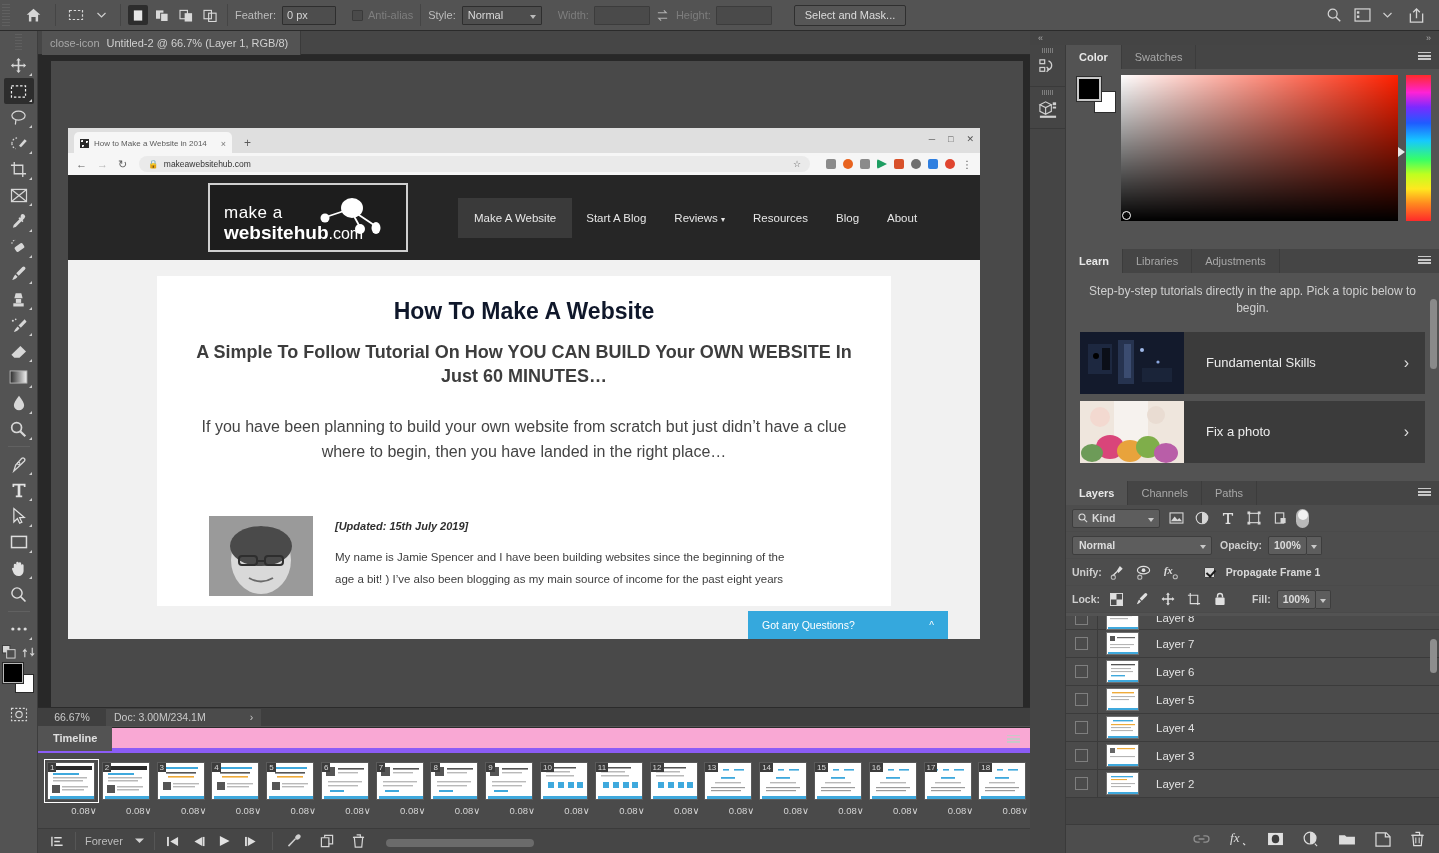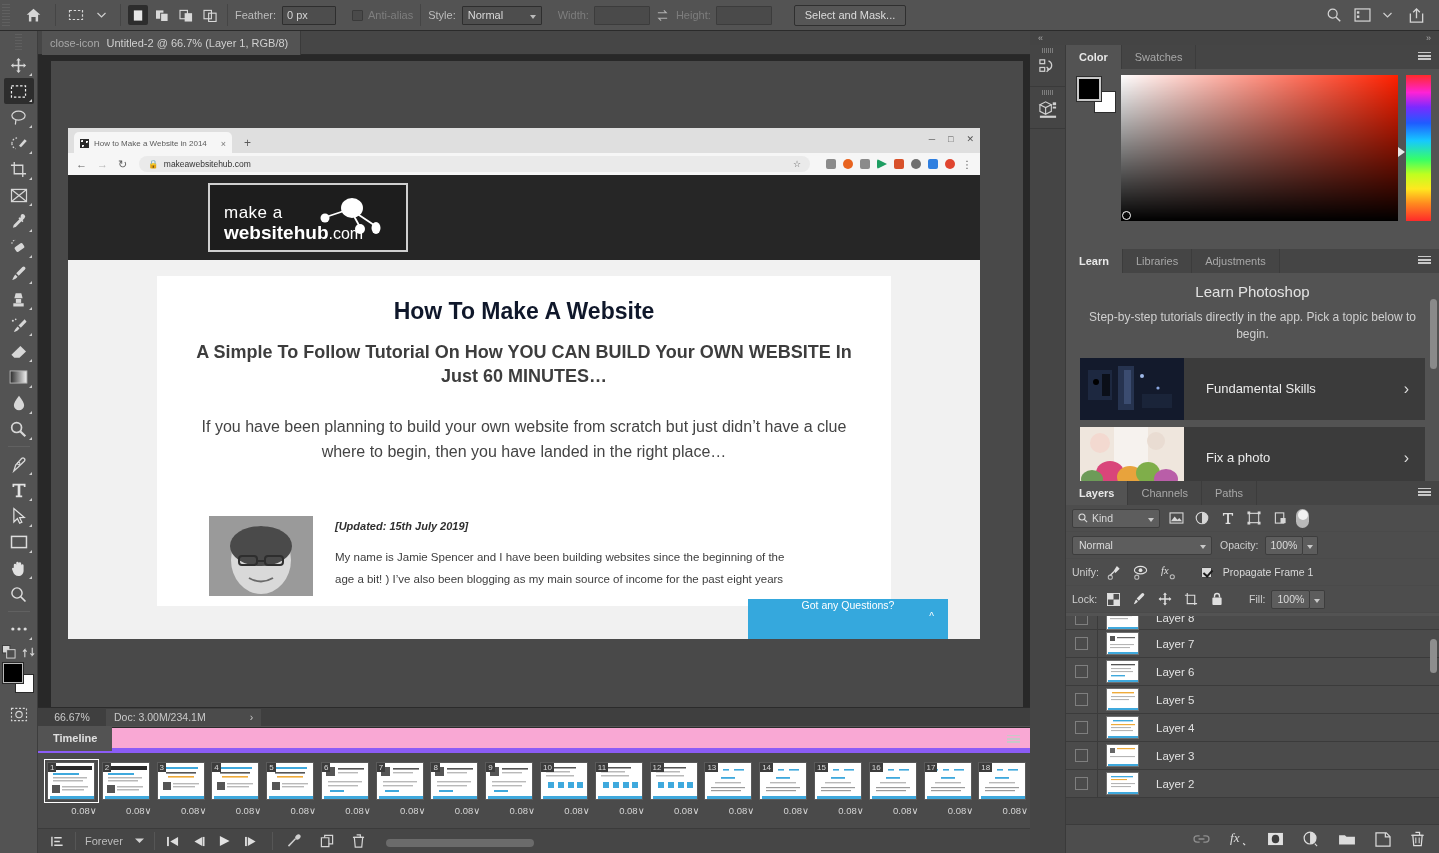--- a/index.html
+++ b/index.html
@@ -143,23 +143,23 @@
   .content-card { width:734px; margin:0 auto; background:#fff; padding:22px 24px 10px 24px; }
   .h1 { text-align:center; color:#0f172a; font-size:23px; font-weight:bold; margin-bottom:16px;}
   .h2 { text-align:center; color:#3d3d3d; font-size:18px; font-weight:bold; line-height:1.33;}
   .h3 { text-align:center; color:#f5a623; font-size:13.5px; font-weight:bold; margin-top:13px;}
   .para { text-align:center; color:#444; font-size:16px; line-height:1.55; margin-top:26px; }
   .bio { display:flex; gap:22px; margin-top:52px; padding-left:28px;}
   .bio-img { width:104px; height:80px; flex:0 0 auto; background:#8a8a8a; overflow:hidden; position:relative;}
   .bio-txt { font-size:11.5px; color:#3d3d3d; line-height:1.9; }
   .bio-date { font-style:italic; font-weight:bold; font-size:11px; color:#2e2e2e; }
   .chat-widget {
-    position:absolute; right:32px; bottom:0px; width:200px; height:40px;
+    position:absolute; right:32px; bottom:0px; width:200px; height:28px;
     background:#35a8dd; color:#fff; font-size:10.5px;
-    display:flex; align-items:center; padding:0 14px;flex-direction:column;
+    display:flex; align-items:center; padding:0 14px;
   }
   .chat-widget .caret { margin-left:auto; font-size:10px; }
 
   
   .status-bar {
     position:absolute; left:38px; top:707px; width:992px; height:19px;
     background:#3f3f3f; display:flex; align-items:center; font-size:10.5px; color:#cacaca;
     border-top:1px solid #2b2b2b;
   }
   .sb-zoom { width:68px; text-align:center; }
@@ -250,21 +250,21 @@
      margin-bottom:7px; overflow:hidden;}
   .lc-thumb { width:104px; height:62px; flex:0 0 auto; }
   .lc-label { flex:1; padding-left:22px; font-size:13px; color:#ececec;}
   .lc-arrow { padding-right:16px; font-size:16px; color:#dcdcdc; font-weight:300;}
   .learn-scroll { position:absolute; right:2px; top:26px; width:7px; height:70px;
      background:#8a8a8a; border-radius:4px;}
 
   
   .layers-panel { top:450px; width:373px; height:372px; }
   .lp-row { height:27px; display:flex; align-items:center; padding:0 6px; gap:6px;
-     border-bottom:1px solid #4a4a4a; background:#4d4d4d;}
+     border-bottom:1px solid #4a4a4a; background:#4d4d4d;font-weight:bold;}
   .lp-filter { height:19px; width:88px; background:#5d5d5d; border:1px solid #3d3d3d;
      border-radius:2px; display:flex; align-items:center; gap:4px; padding:0 5px;
      font-size:10.5px; color:#d9d9d9; position:relative;}
   .lp-filter:after { content:""; position:absolute; right:5px; top:8px;
      border-left:3.5px solid transparent; border-right:3.5px solid transparent; border-top:4px solid #c9c9c9;}
   .lp-ficon { width:20px; height:20px; display:flex; align-items:center; justify-content:center;}
   .lp-toggle { width:13px; height:19px; background:#b9b9b9; border-radius:7px; position:relative;}
   .lp-toggle:after{content:"";position:absolute;left:1.5px;top:1.5px;width:10px;height:10px;
      background:#f2f2f2;border-radius:50%;}
   .blend-select { width:140px; height:19px; background:#5d5d5d; border:1px solid #3d3d3d;
@@ -647,20 +647,28 @@
             <div class="logo-box">
               <span class="logo-l1">make a</span>
               <span class="logo-l2"><b>websitehub</b><span>.com</span></span>
               <svg class="logo-net" viewBox="0 0 78 50">
                 <path d="M10 22 L34 14 M34 14 L44 32 M34 14 L58 30" stroke="#fff" stroke-width="1.8" fill="none"></path>
                 <ellipse cx="36" cy="13" rx="11" ry="10" fill="#fff"></ellipse>
                 <circle cx="9" cy="23" r="4.5" fill="#fff"></circle>
                 <circle cx="44" cy="34" r="5" fill="#fff"></circle>
                 <ellipse cx="60" cy="33" rx="4.5" ry="6" fill="#fff"></ellipse>
               </svg>
+            </div>
+            <div class="site-nav">
+              <span class="nav-item active">Make A Website</span>
+              <span class="nav-item">Start A Blog</span>
+              <span class="nav-item"><span>Reviews</span> <span style="font-size:8px">▾</span></span>
+              <span class="nav-item">Resources</span>
+              <span class="nav-item">Blog</span>
+              <span class="nav-item">About</span>
             </div>
           </div>
 
           <div class="site-main">
             <div class="content-card">
               <div class="h1">How To Make A Website</div>
               <div class="h2">A Simple To Follow Tutorial On How YOU CAN BUILD Your OWN WEBSITE In Just 60 MINUTES…</div>
               <div class="para">If you have been planning to build your own website from scratch but just didn’t have a clue where to begin, then you have landed in the right place…</div>
 
               <div class="bio">
@@ -1191,21 +1199,20 @@
     </div>
 
     <div class="panel learn-panel">
       <div class="panel-tabs">
         <div class="ptab active">Learn</div>
         <div class="ptab">Libraries</div>
         <div class="ptab">Adjustments</div>
         <span class="pmenu hamb"></span>
       </div>
       <div class="learn-body">
-        <div class="learn-title">Learn Photoshop</div>
         <div class="learn-sub">Step-by-step tutorials directly in the app. Pick a topic below to begin.</div>
 
         <div class="learn-card">
           <div class="lc-thumb">
             <svg width="104" height="62" viewBox="0 0 104 62">
               <rect width="104" height="62" fill="#131a2c"></rect>
               <rect x="8" y="12" width="24" height="30" fill="#1d2840"></rect>
               <rect x="22" y="16" width="8" height="22" fill="#0b0f18"></rect>
               <rect x="38" y="8" width="16" height="44" fill="#26334f"></rect>
               <rect x="44" y="12" width="7" height="34" fill="#3b4c70"></rect>

